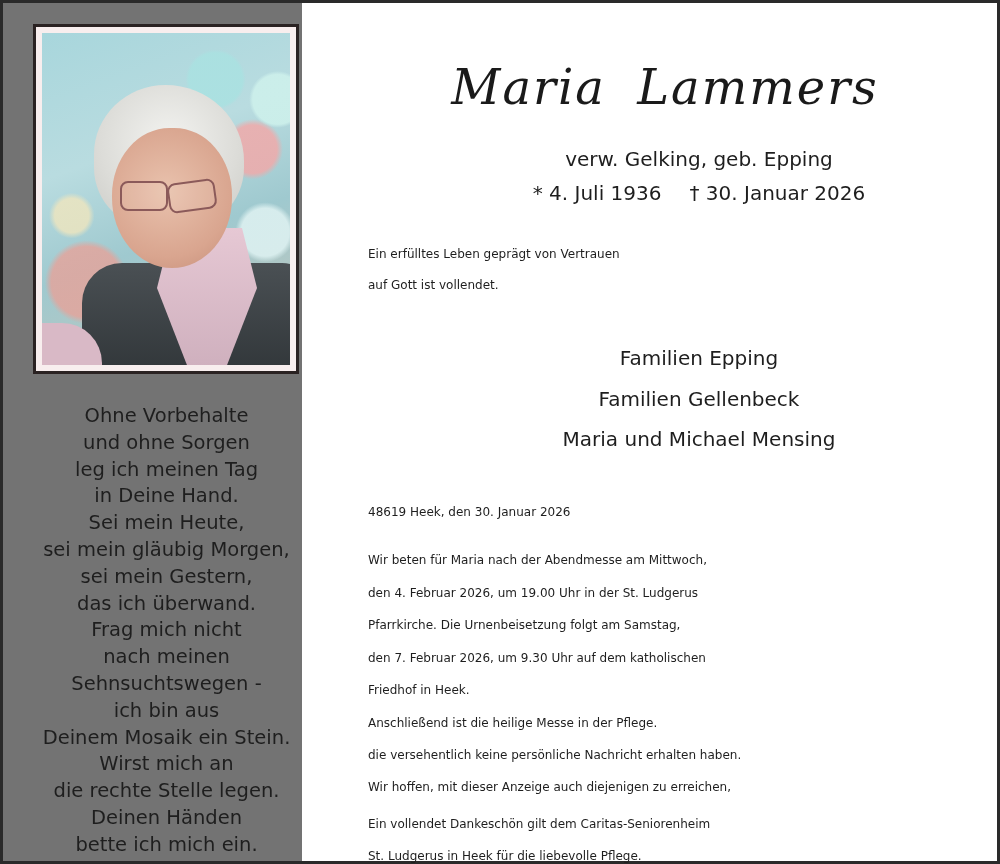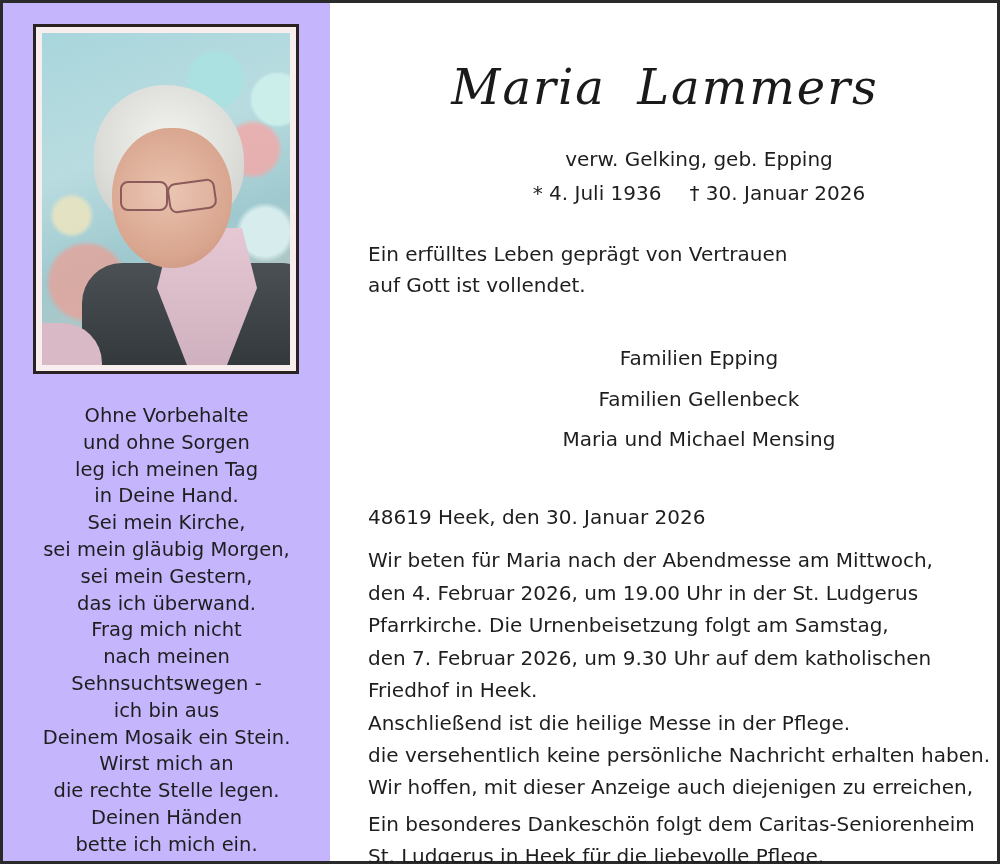--- a/index.html
+++ b/index.html
@@ -11,22 +11,22 @@
   }
   .frame {
     position: absolute; left: 0; top: 0;
     width: 1000px; height: 864px;
     box-sizing: border-box;
     border: 3px solid #2a2a2a;
     background: #ffffff;
   }
   .left-panel {
     position: absolute; left: 0; top: 0;
-    width: 327px; height: 858px;
-    background: #c4b5fd;
+    width: 299px; height: 858px;
+    background: #737373;
   }
   .photo-frame {
     position: absolute; left: 30px; top: 21px;
     width: 266px; height: 350px;
     box-sizing: border-box;
     border: 3px solid #2a2222;
     background: #f8eeee;
     padding: 6px;
   }
   .photo {
@@ -100,21 +100,21 @@
     word-spacing: 14px;
     color: #1a1a1a;
   }
   .center-line {
     position: absolute; left: 0; width: 738px;
     text-align: center; font-size: 20px; color: #1e1e1e;
   }
   .born-sep { display: inline-block; width: 28px; }
   .body-text {
     position: absolute; left: 38px; width: 620px;
-    font-size: 20px; color: #1e1e1e;
+    font-size: 12px; color: #1e1e1e;
   }
   .body-text div { white-space: nowrap; }
 </style>
 </head>
 <body>
 
 <div class="frame">
 
   <div class="left-panel">
     <div class="photo-frame">
@@ -127,21 +127,21 @@
         <div class="glasses-l"></div>
         <div class="glasses-r"></div>
       </div>
     </div>
 
     <div class="poem">
       <div>Ohne Vorbehalte</div>
       <div>und ohne Sorgen</div>
       <div>leg ich meinen Tag</div>
       <div>in Deine Hand.</div>
-      <div>Sei mein Kirche,</div>
+      <div>Sei mein Heute,</div>
       <div>sei mein gläubig Morgen,</div>
       <div>sei mein Gestern,</div>
       <div>das ich überwand.</div>
       <div>Frag mich nicht</div>
       <div>nach meinen</div>
       <div>Sehnsuchtswegen -</div>
       <div>ich bin aus</div>
       <div>Deinem Mosaik ein Stein.</div>
       <div>Wirst mich an</div>
       <div>die rechte Stelle legen.</div>
@@ -178,18 +178,18 @@
       <div>Friedhof in Heek.</div>
       <div>Anschließend ist die heilige Messe in der Pflege.</div>
     </div>
 
     <div class="body-text" style="top:720px; line-height:32px;">
       <div>die versehentlich keine persönliche Nachricht erhalten haben.</div>
       <div>Wir hoffen, mit dieser Anzeige auch diejenigen zu erreichen,</div>
     </div>
 
     <div class="body-text" style="top:789px; line-height:32px;">
-      <div>Ein besonderes Dankeschön folgt dem Caritas-Seniorenheim</div>
+      <div>Ein vollendet Dankeschön gilt dem Caritas-Seniorenheim</div>
       <div>St. Ludgerus in Heek für die liebevolle Pflege.</div>
     </div>
   </div>
 
 </div>
 
 </body></html>

